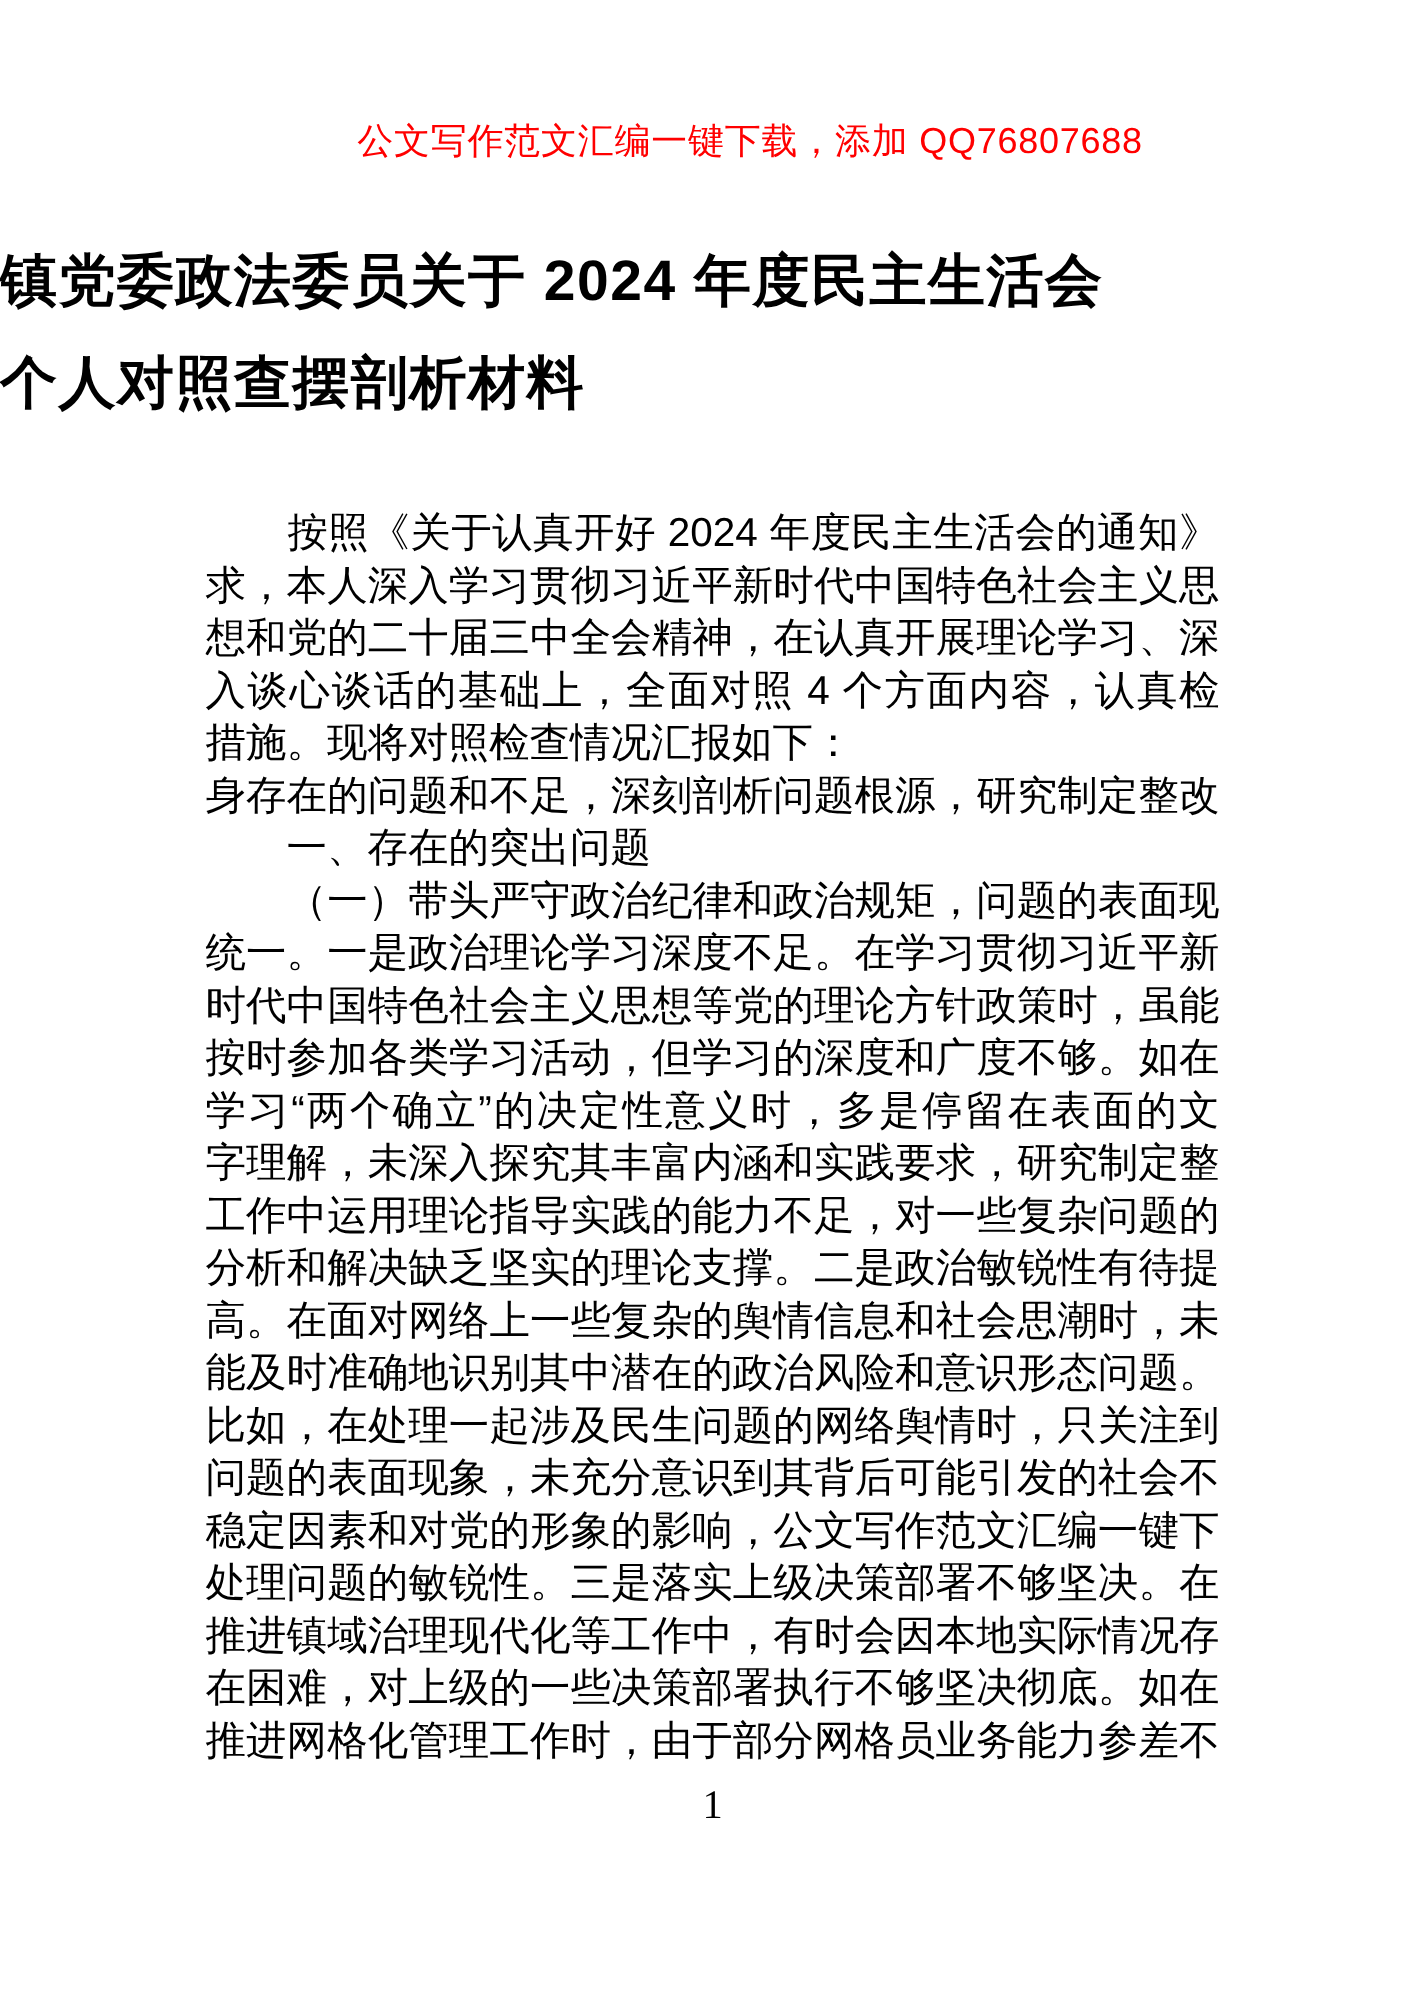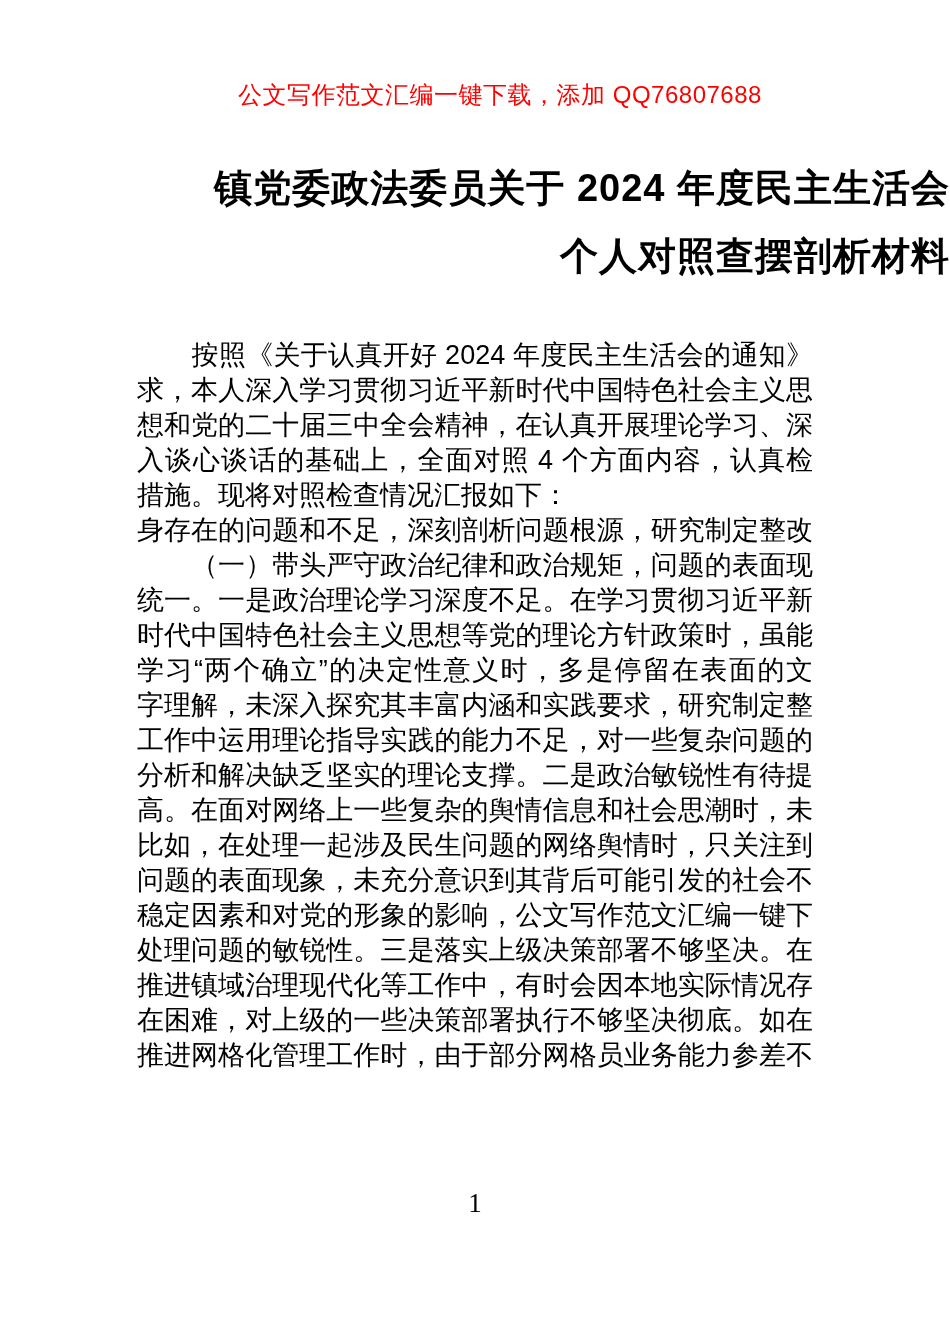--- a/index.html
+++ b/index.html
@@ -24,21 +24,21 @@
     text-align: center;
     font-size: 24px;
     line-height: 30px;
     letter-spacing: 0.5px;
   }
   .title {
     position: absolute;
     top: 154px;
     left: 0;
     width: 100%;
-    text-align: right;
+    text-align: left;
     font-size: 38px;
     font-weight: bold;
     line-height: 68px;
     letter-spacing: 1px;
   }
   .doc-body {
     position: absolute;
     top: 338px;
     left: 137px;
     width: 676px;
@@ -77,28 +77,31 @@
     <div class="title-line">个人对照查摆剖析材料</div>
   </div>
 
   <div class="doc-body" id="doc-body">
       <div class="doc-line">　　按照《关于认真开好 2024 年度民主生活会的通知》要</div>
       <div class="doc-line">求，本人深入学习贯彻习近平新时代中国特色社会主义思</div>
       <div class="doc-line">想和党的二十届三中全会精神，在认真开展理论学习、深</div>
       <div class="doc-line">入谈心谈话的基础上，全面对照 4 个方面内容，认真检视自</div>
       <div class="doc-line short">措施。现将对照检查情况汇报如下：</div>
       <div class="doc-line">身存在的问题和不足，深刻剖析问题根源，研究制定整改</div>
+      <div class="doc-line short">　　一、存在的突出问题</div>
       <div class="doc-line">　　（一）带头严守政治纪律和政治规矩，问题的表面现象</div>
       <div class="doc-line">统一。一是政治理论学习深度不足。在学习贯彻习近平新</div>
       <div class="doc-line">时代中国特色社会主义思想等党的理论方针政策时，虽能</div>
+      <div class="doc-line">按时参加各类学习活动，但学习的深度和广度不够。如在</div>
       <div class="doc-line">学习“两个确立”的决定性意义时，多是停留在表面的文</div>
       <div class="doc-line">字理解，未深入探究其丰富内涵和实践要求，研究制定整改</div>
       <div class="doc-line">工作中运用理论指导实践的能力不足，对一些复杂问题的</div>
       <div class="doc-line">分析和解决缺乏坚实的理论支撑。二是政治敏锐性有待提</div>
       <div class="doc-line">高。在面对网络上一些复杂的舆情信息和社会思潮时，未</div>
+      <div class="doc-line">能及时准确地识别其中潜在的政治风险和意识形态问题。</div>
       <div class="doc-line">比如，在处理一起涉及民生问题的网络舆情时，只关注到</div>
       <div class="doc-line">问题的表面现象，未充分意识到其背后可能引发的社会不</div>
       <div class="doc-line">稳定因素和对党的形象的影响，公文写作范文汇编一键下载</div>
       <div class="doc-line">处理问题的敏锐性。三是落实上级决策部署不够坚决。在</div>
       <div class="doc-line">推进镇域治理现代化等工作中，有时会因本地实际情况存</div>
       <div class="doc-line">在困难，对上级的一些决策部署执行不够坚决彻底。如在</div>
       <div class="doc-line">推进网格化管理工作时，由于部分网格员业务能力参差不</div>
     </div>
 
   <div class="pagenum">1</div>

